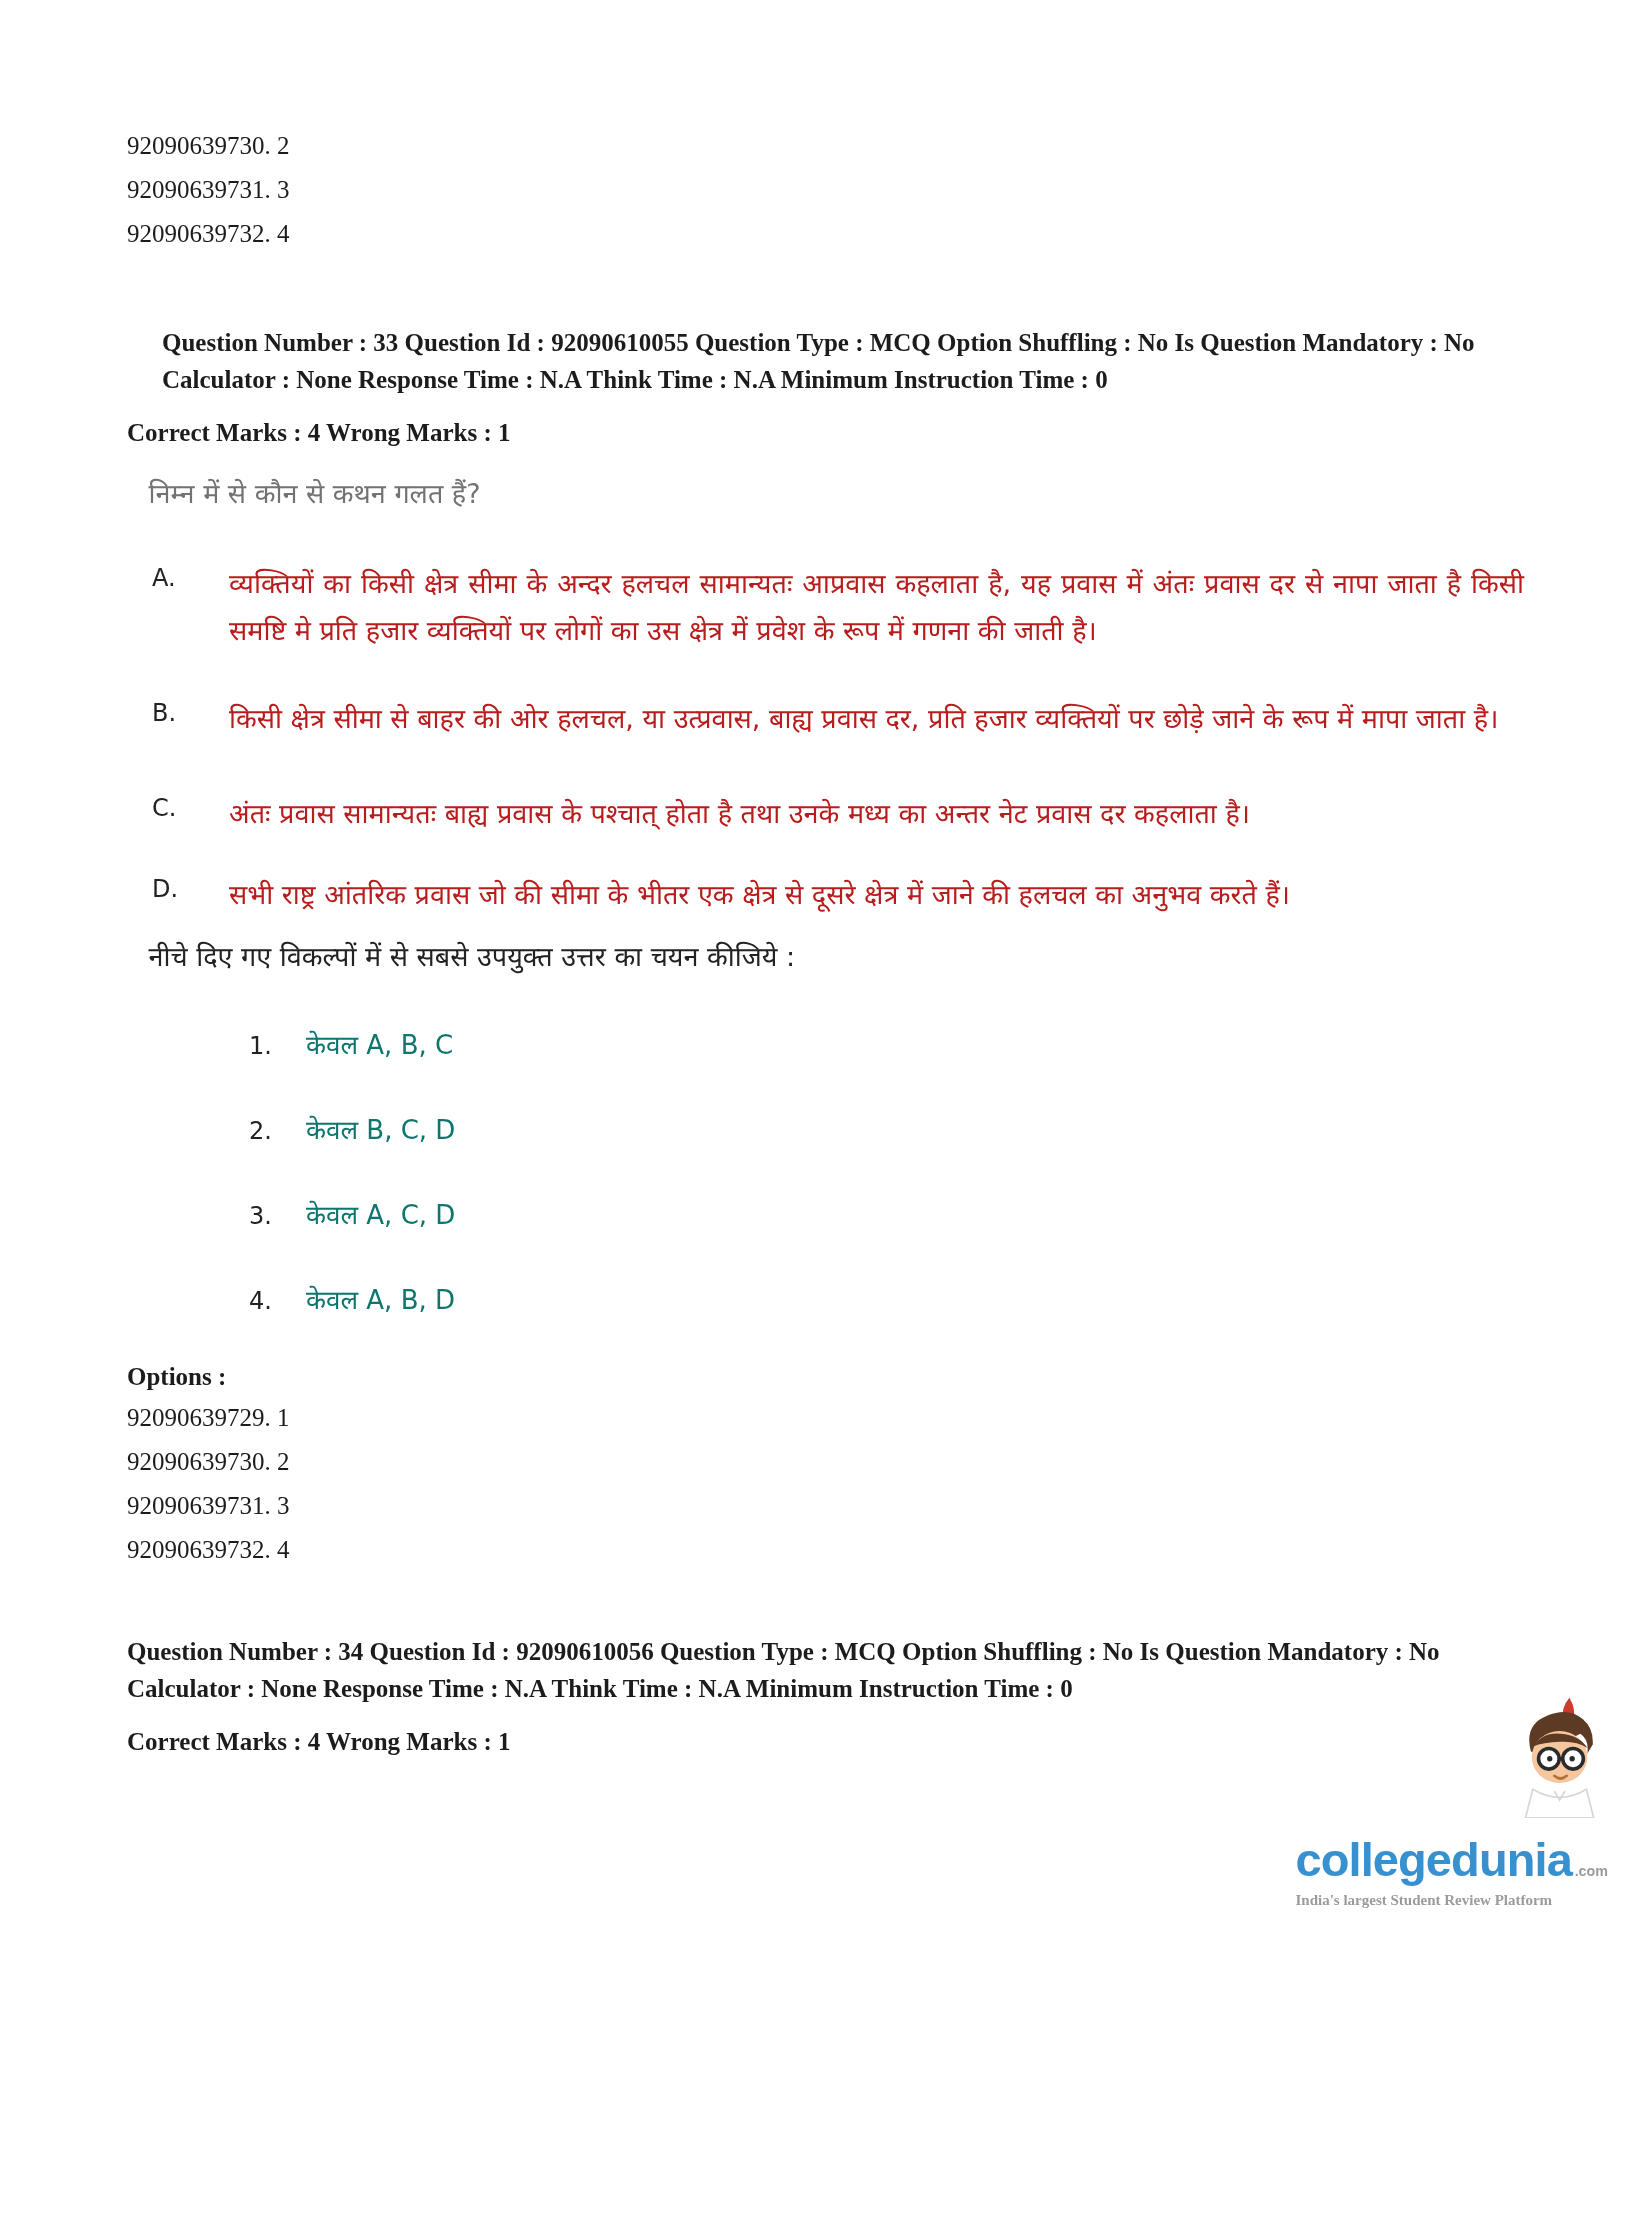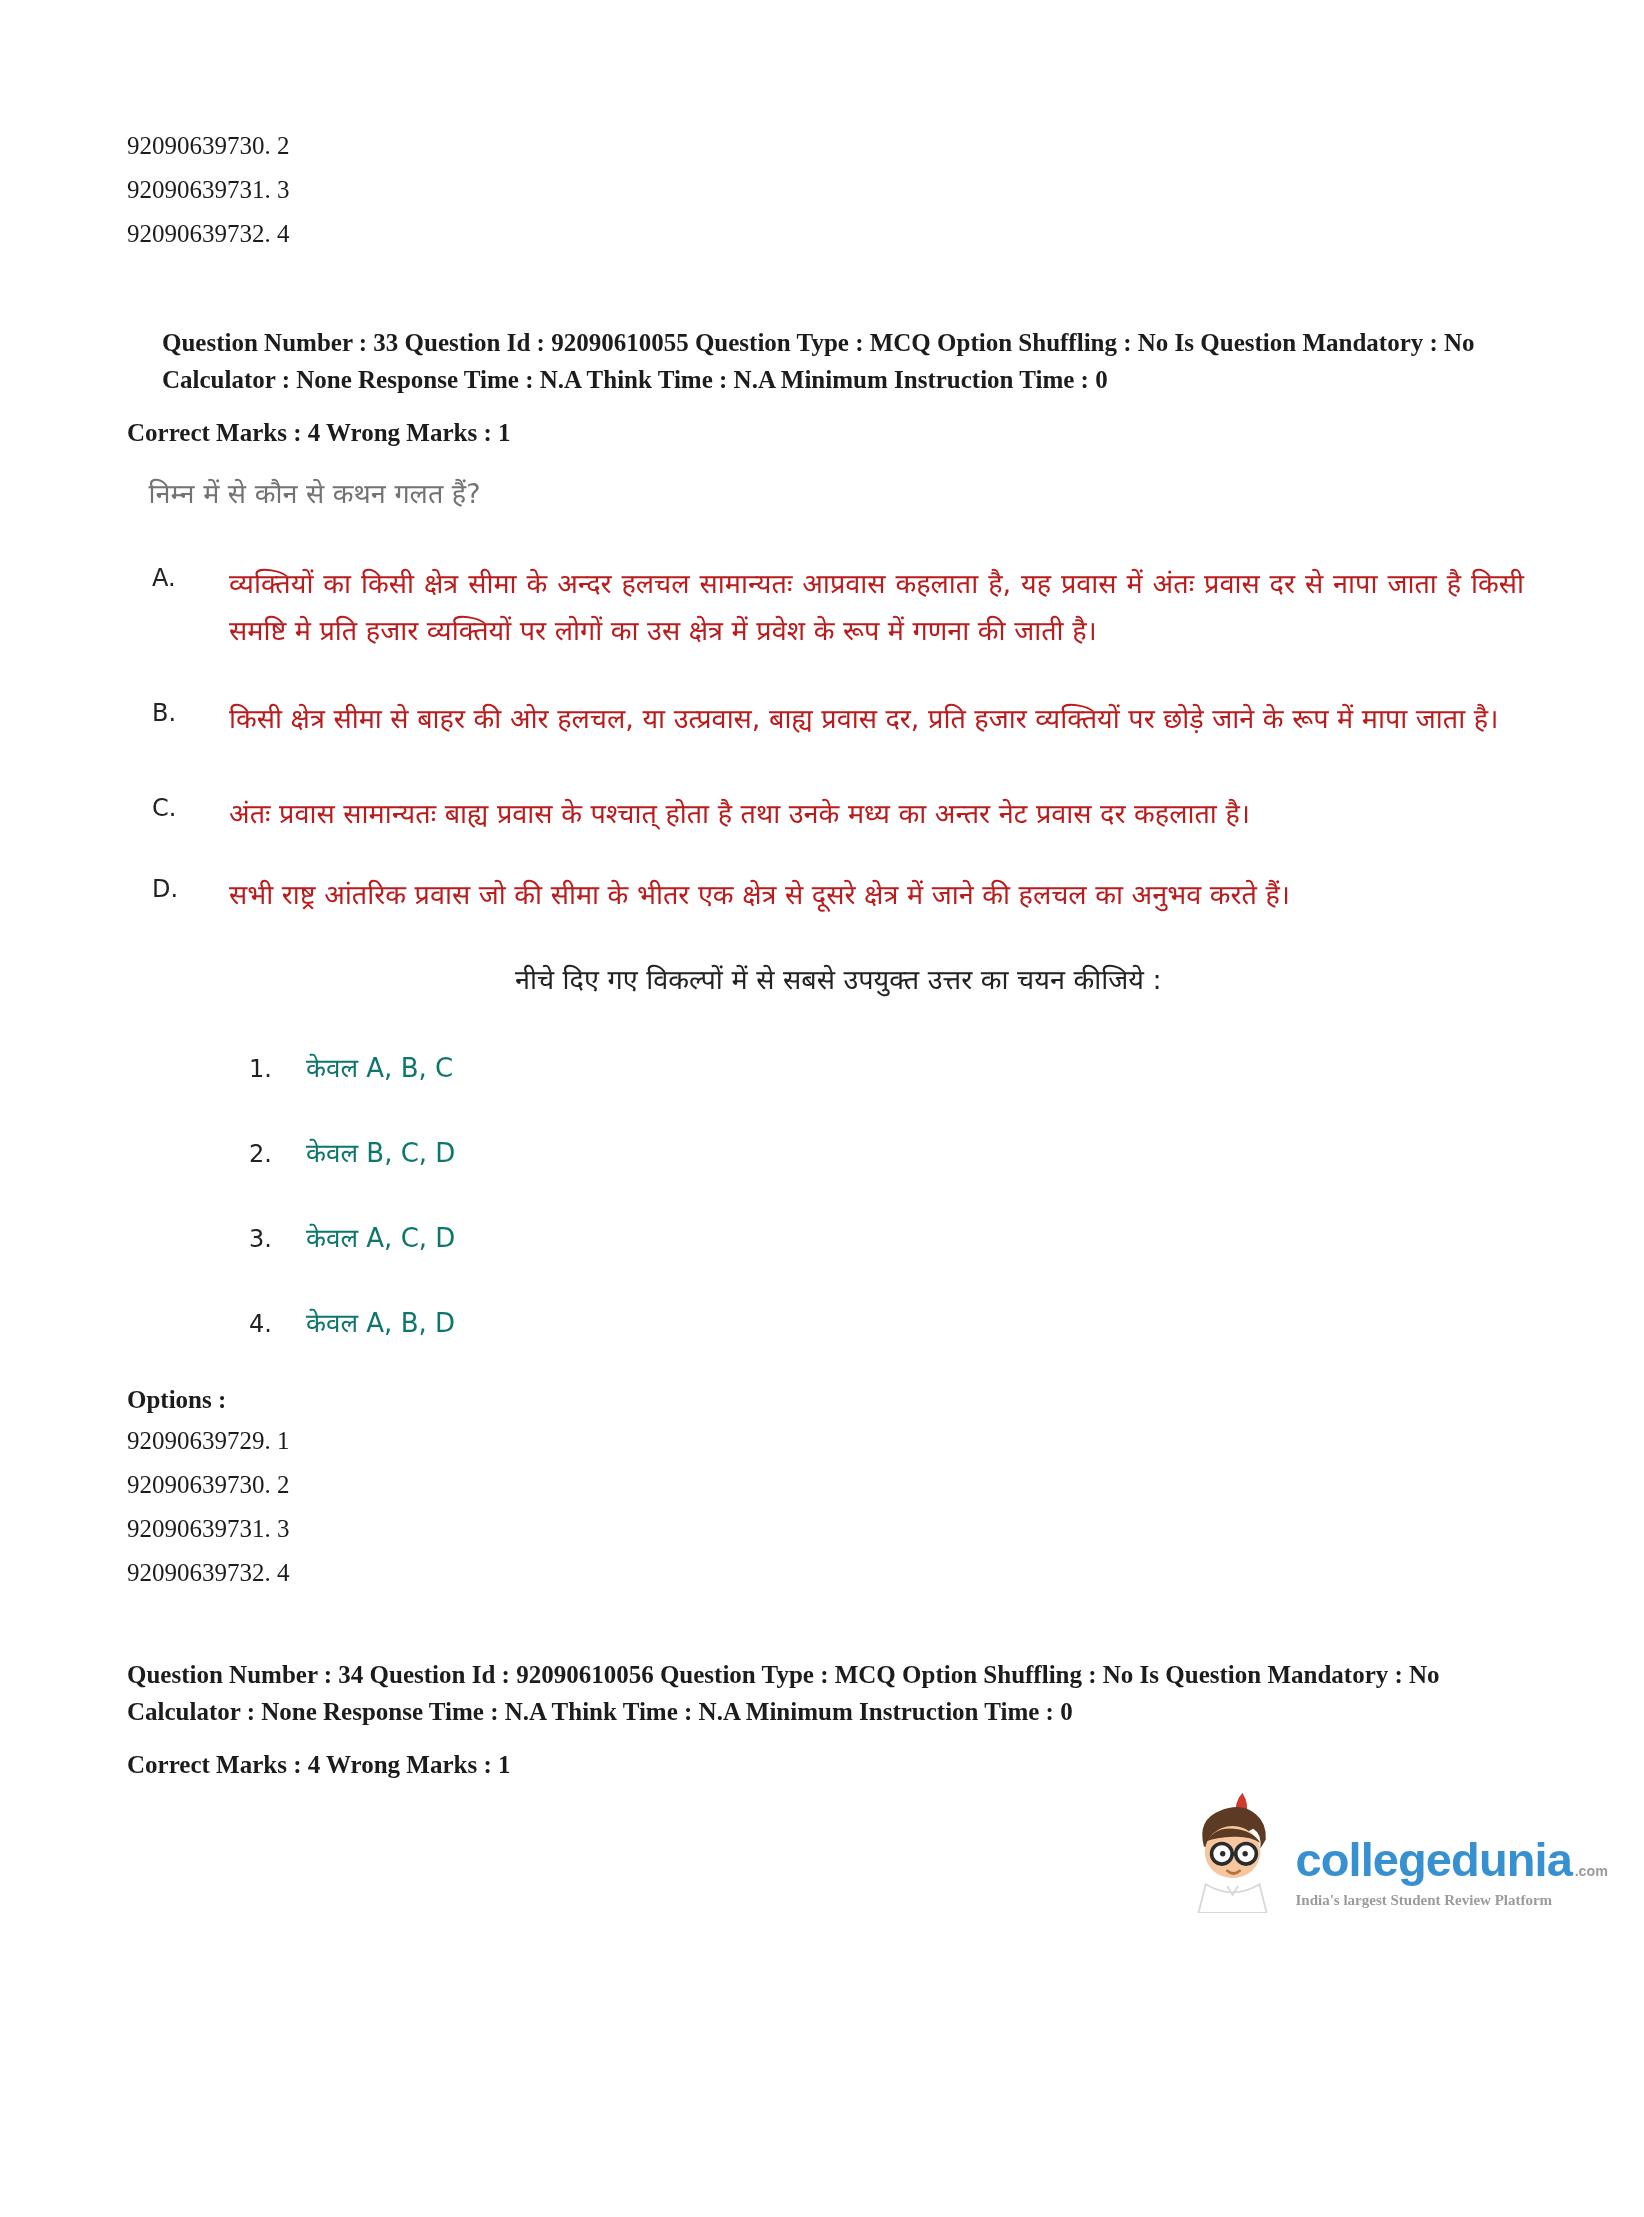--- a/index.html
+++ b/index.html
@@ -58,26 +58,25 @@
     padding-top: 3.6px;
     color: #222;
   }
   .st-text {
     font-size: 27px;
     line-height: 47px;
     text-align: justify;
     color: #b91c1c;
   }
   .instruction {
-    margin-top: 41px;
+    margin-top: 18px;
     padding-left: 21.5px;
     font-size: 27px;
     line-height: 41px;
     color: #222;
-    text-align: center;
   }
   .choice {
     display: flex;
     align-items: baseline;
     padding-left: 122px;
     margin-top: 49px;
     height: 36px;
   }
   .choice:first-of-type { margin-top: 50px; }
   .choice-num {
@@ -97,20 +96,21 @@
     font-size: 25px;
     line-height: 39px;
   }
   .footer-logo {
     position: absolute;
     right: 36px;
     bottom: 39px;
     display: flex;
     align-items: flex-end;
     gap: 14.3px;
+    flex-direction: column;
   }
   .mascot { width: 95px; height: 122px; flex: none; }
   .brand-col { display: flex; flex-direction: column; padding-bottom: 3.6px; }
   .brand-line {
     display: flex;
     align-items: baseline;
     font-family: "Liberation Sans", sans-serif;
     font-weight: bold;
   }
   .brand-word { font-size: 47px; letter-spacing: -0.9px; }

